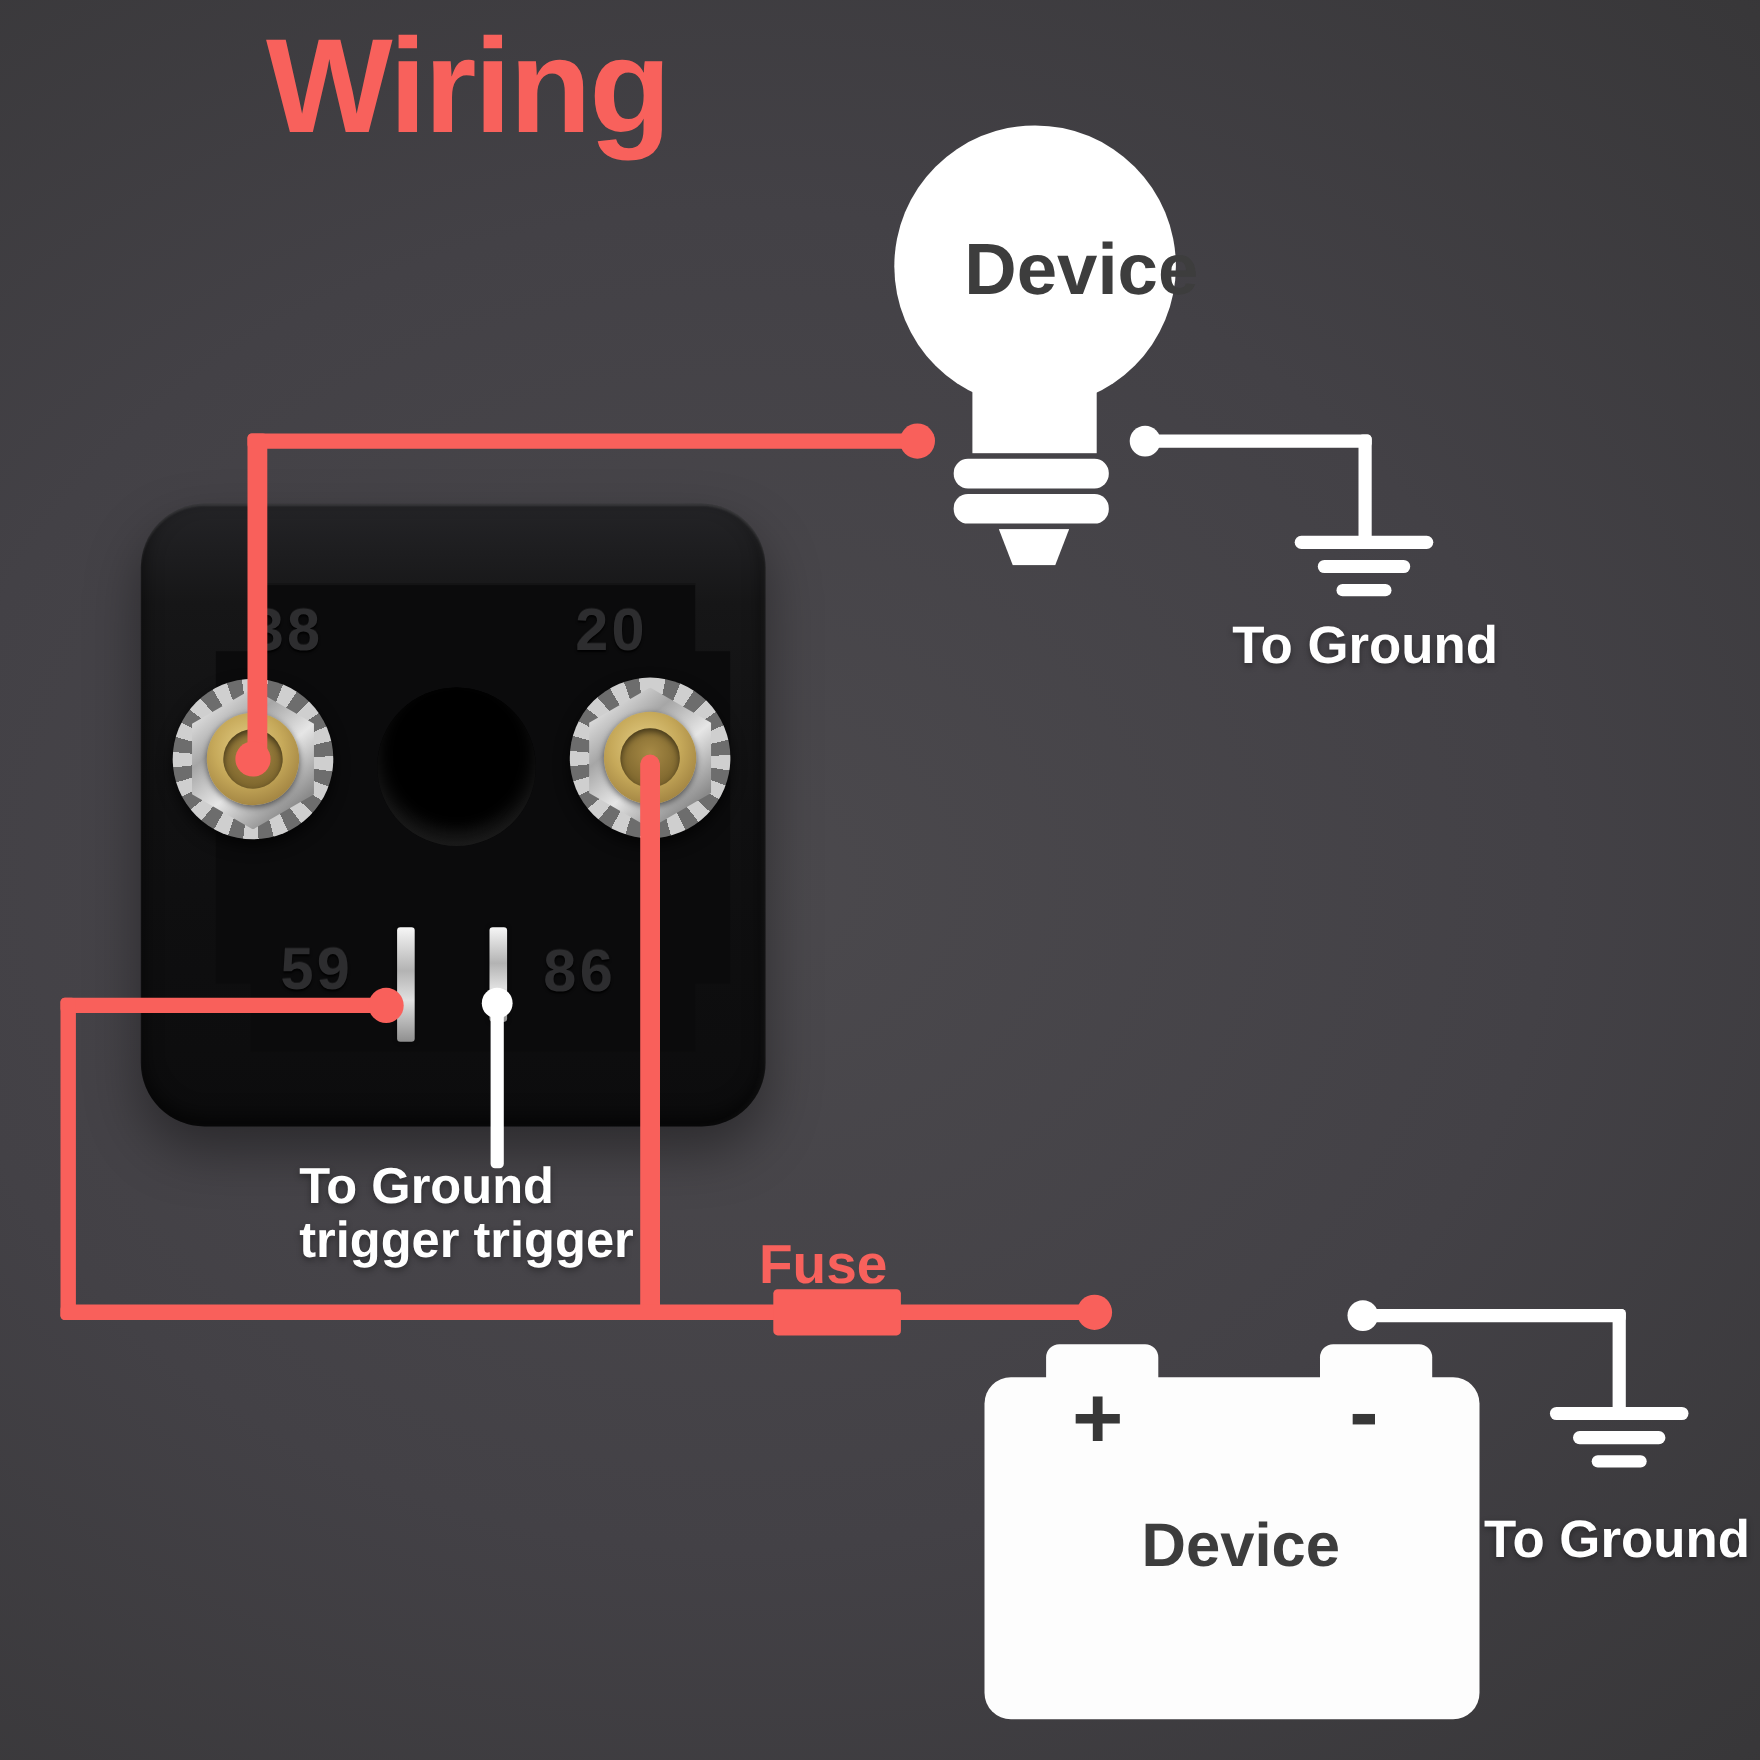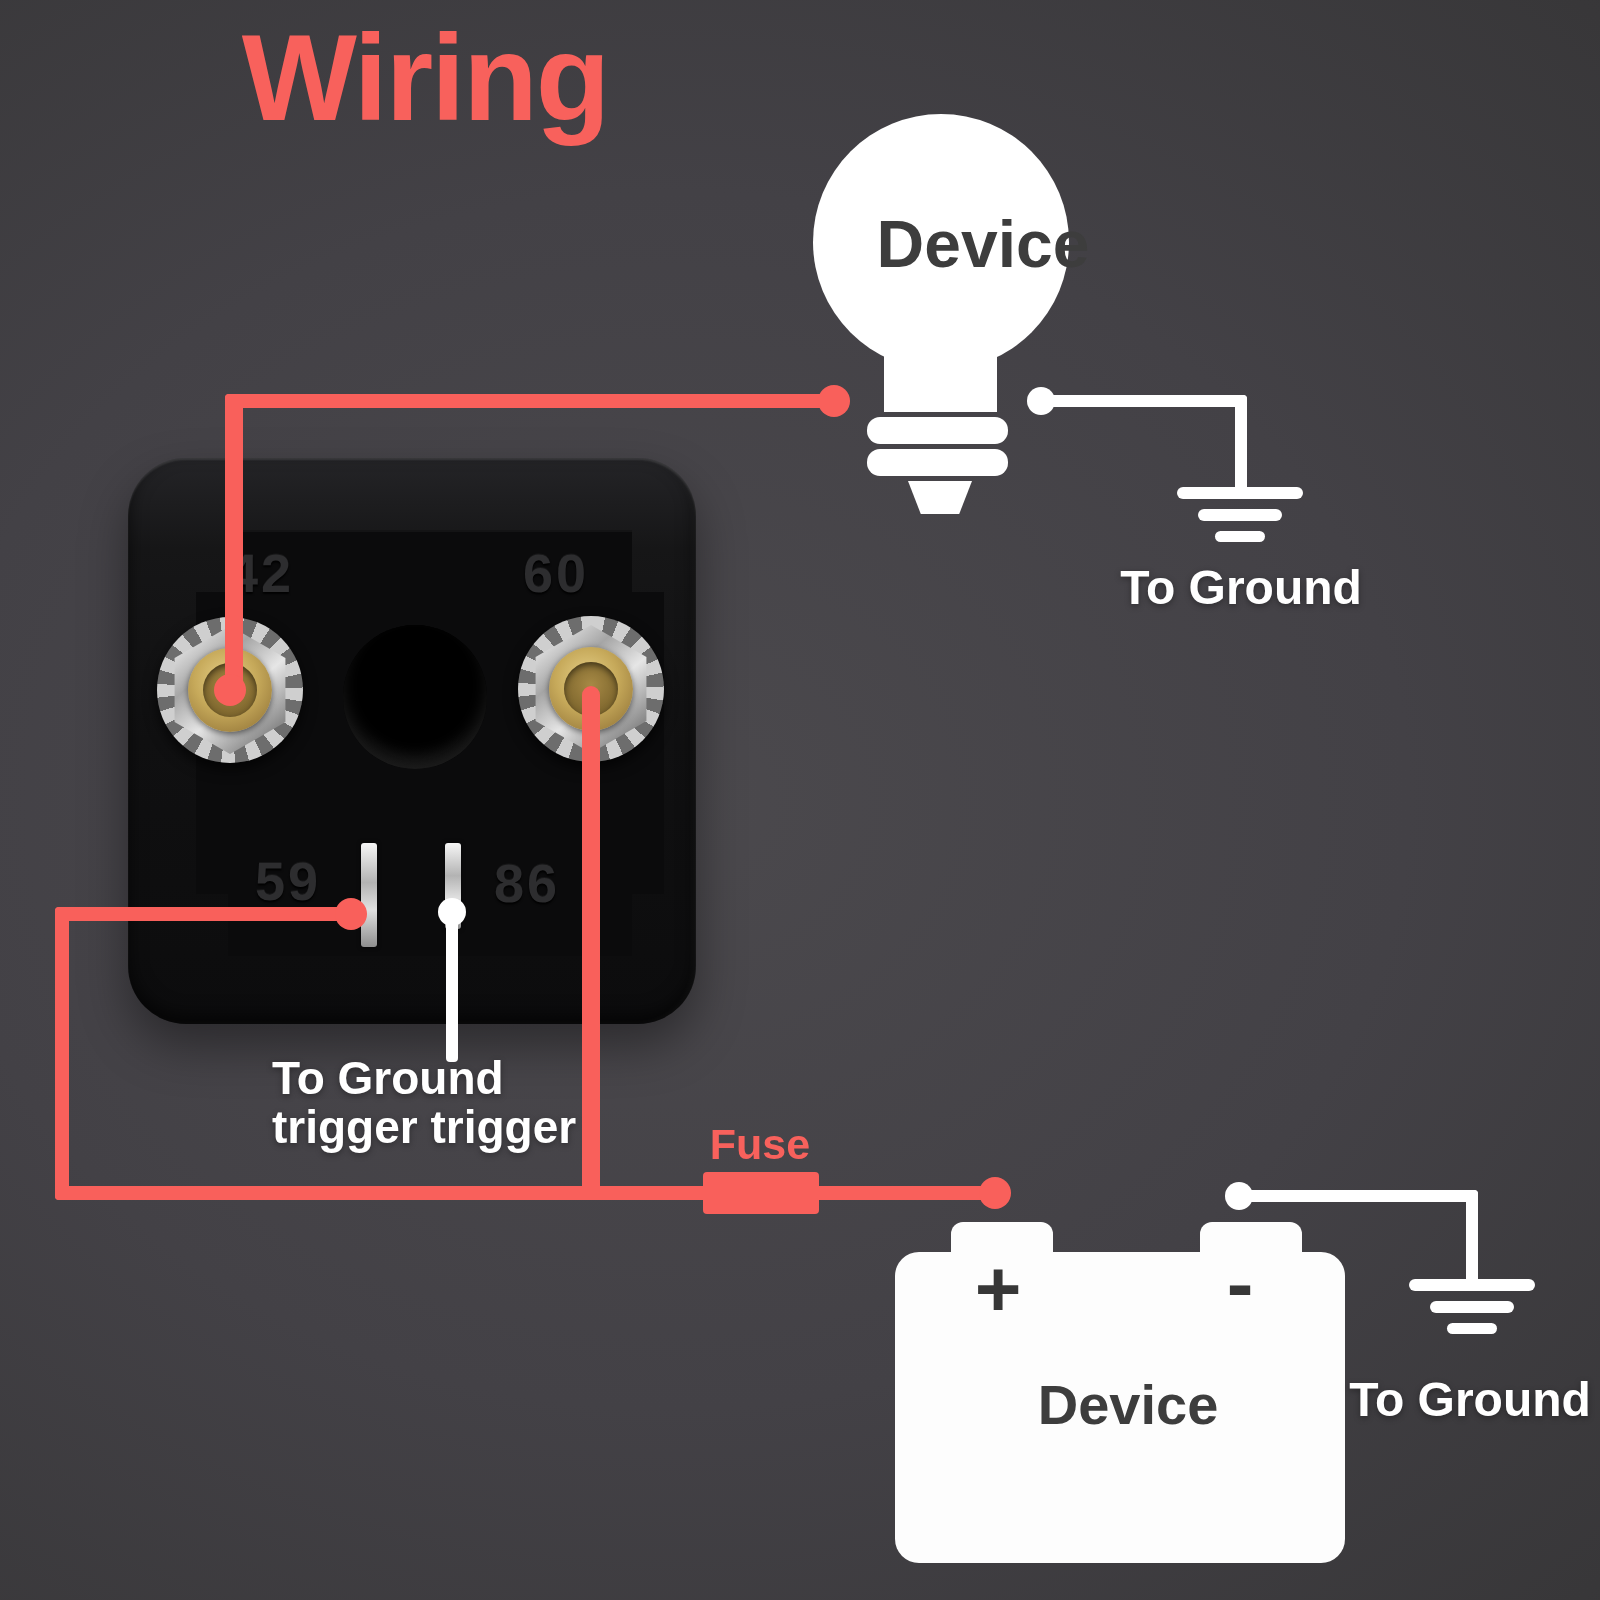--- a/index.html
+++ b/index.html
@@ -63,21 +63,21 @@
     box-shadow:0 2px 6px rgba(0,0,0,.55);}
   .brass-inner{width:54px;height:54px;border-radius:50%;
     background:radial-gradient(circle at 50% 42%,#a68945 0%,#826a30 65%,#6c5725 100%);
     box-shadow:inset 0 3px 6px rgba(0,0,0,.5);}
   .spade{position:absolute;width:16px;border-radius:3px;
     background:linear-gradient(180deg,#f6f6f6 0%,#b3b3b3 38%,#e0e0e0 64%,#8f8f8f 100%);
     box-shadow:0 0 4px rgba(0,0,0,.6);}
 
   
   #fuse-body{left:703px;top:1172px;width:116px;height:42px;background:#f9605b;border-radius:4px;}
-  #fuse-label{left:690px;top:1120px;width:140px;text-align:center;font-size:43px;color:#f8615c;}
+  #fuse-label{left:690px;top:1120px;width:140px;font-size:50px;color:#f8615c;}
 
   
   .batt{position:absolute;background:#fdfdfd;}
   #batt-tab-pos{left:951px;top:1222px;width:102px;height:44px;border-radius:12px 12px 0 0;}
   #batt-tab-neg{left:1200px;top:1222px;width:102px;height:44px;border-radius:12px 12px 0 0;}
   #batt-body{left:895px;top:1252px;width:450px;height:311px;border-radius:24px;}
   #batt-plus{left:958px;top:1249px;width:80px;height:80px;line-height:80px;text-align:center;
     font-size:80px;color:#373737;}
   #batt-minus{left:1200px;top:1244px;width:80px;height:80px;line-height:80px;text-align:center;
     font-size:80px;color:#373737;}
@@ -92,22 +92,22 @@
 <body>
 
 <div id="canvas">
 
   <div class="txt" id="title">Wiring</div>
 
   <div class="abs" id="relay-body"></div>
   <div class="abs" id="relay-panel"></div>
   <div class="abs" id="relay-hole"></div>
 
-  <div class="emboss" style="left:201px;top:542px;">42</div>
-  <div class="emboss" style="left:496px;top:542px;">60</div>
+  <div class="emboss" style="left:201px;top:542px;">38</div>
+  <div class="emboss" style="left:496px;top:542px;">20</div>
   <div class="emboss" style="left:228px;top:850px;">59</div>
   <div class="emboss" style="left:467px;top:852px;">86</div>
 
   <div class="terminal" style="left:230px;top:690px;">
     <div class="washer"></div>
     <div class="hexnut"></div>
     <div class="brass-outer"></div>
     <div class="brass-inner"></div>
   </div>
   <div class="terminal" style="left:591px;top:689px;">

